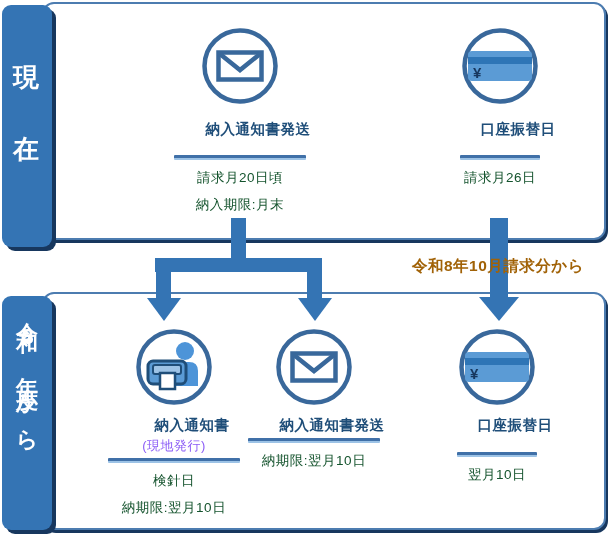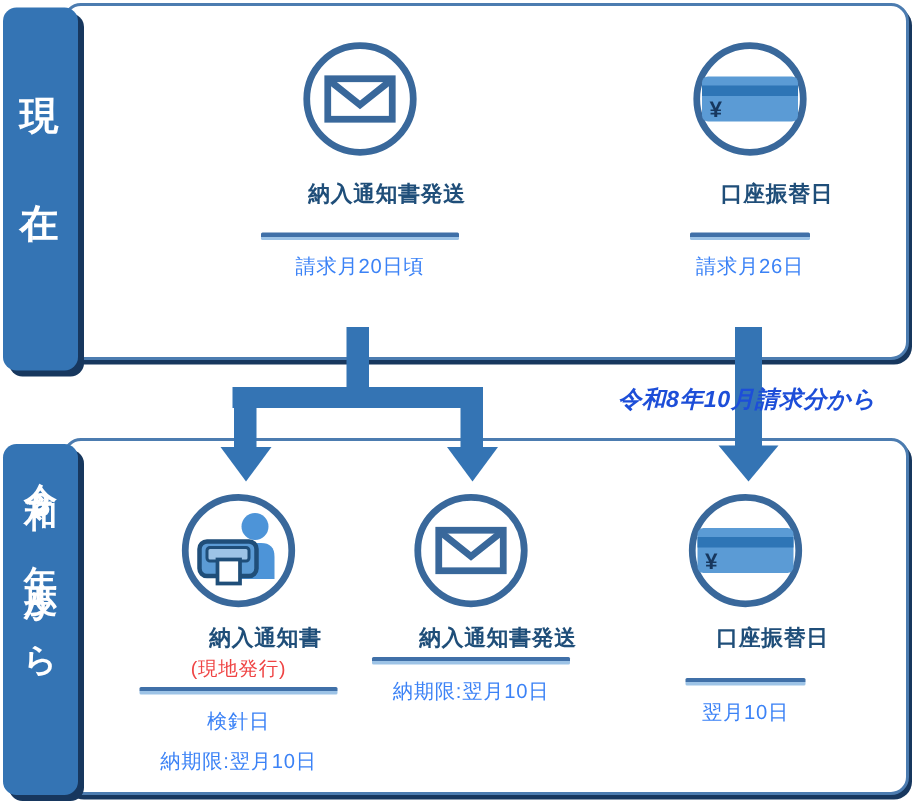--- a/index.html
+++ b/index.html
@@ -22,55 +22,55 @@
   .vlabel-top  { top:5px; height:242px; font-size:26px; }
   .vlabel-top span { letter-spacing:70px; padding-top:40px; }
   .vlabel-bottom { top:296px; height:234px; font-size:22px; }
   .vlabel-bottom span { letter-spacing:10px; padding-top:8px; }
 
   
   .col { position:absolute; width:190px; display:flex; flex-direction:column;
          align-items:center; z-index:2; text-align:center; }
   #col-cur-1 { left:145px; top:27px; }
   #col-cur-2 { left:405px; top:27px; }
-  #col-fut-1 { left:64px;  top:328px; }
+  #col-fut-1 { left:79px;  top:328px; }
   #col-fut-2 { left:219px; top:328px; }
   #col-fut-3 { left:402px; top:328px; }
 
   .icon-wrap { height:78px; display:flex; align-items:center; justify-content:center; }
   .col-heading { font-size:14.5px; font-weight:bold; color:#1F4E79; letter-spacing:0.5px;margin-left:36px; }
   .mt-top .col-heading { margin-top:15px; }
   .mt-bot .col-heading { margin-top:10px; }
-  .col-sub { font-size:13px; color:#ef4444; margin-top:2px; letter-spacing:0.5px; }
+  .col-sub { font-size:13px; color:#8b5cf6; margin-top:2px; letter-spacing:0.5px; }
   .divider { height:5px; background:linear-gradient(#4070A8 55%, #9DC3E6 45%); border-radius:1px; }
   .divider.w-wide   { width:132px; }
   .divider.w-narrow { width:80px; }
   .dv-top   { margin-top:16px; }
   .dv-tight { margin-top:3px; }
   .dv-gap   { margin-top:17px; }
-  .body-line { font-size:13.5px; color:#3b82f6; margin-top:9px; line-height:18px; letter-spacing:0.5px; }
+  .body-line { font-size:13.5px; color:#14532d; margin-top:9px; line-height:18px; letter-spacing:0.5px; }
 
   
   .shaft { position:absolute; background:#3474B4; z-index:4; }
   #shaft-main  { left:231px; top:218px; width:15px; height:54px; }
   #hbar        { left:155px; top:258px; width:167px; height:14px; }
   #drop-left   { left:156px; top:258px; width:15px; height:42px; }
   #drop-right  { left:307px; top:258px; width:15px; height:42px; }
   #shaft-right { left:490px; top:218px; width:18px; height:80px; }
   .head { position:absolute; width:0; height:0; z-index:4;
           border-left:17px solid transparent; border-right:17px solid transparent;
           border-top:23px solid #3474B4; }
   #head-left  { left:147px; top:298px; }
   #head-right { left:298px; top:298px; }
   #head-big   { left:479px; top:297px; border-left-width:20px; border-right-width:20px;
                 border-top-width:24px; }
 
   
   #annotation { position:absolute; left:412px; top:256px; font-size:15.5px; font-weight:bold;
-                color:#1d4ed8; z-index:6; white-space:nowrap; letter-spacing:0.5px;font-style:italic; }
+                color:#a16207; z-index:6; white-space:nowrap; letter-spacing:0.5px; }
 </style>
 </head>
 <body>
 
 <div class="stage">
 
   <div class="panel panel-top"></div>
   <div class="panel panel-bottom"></div>
 
   <div class="vlabel vlabel-top">
@@ -95,20 +95,21 @@
     <span class="icon-wrap">
       <svg width="78" height="78" viewBox="0 0 78 78">
         <circle cx="39" cy="39" r="35.5" fill="#ffffff" stroke="#39689B" stroke-width="4.5"></circle>
         <rect x="17.5" y="25.5" width="43" height="27" fill="#ffffff" stroke="#39689B" stroke-width="4.5"></rect>
         <path d="M19 27 L39 43 L59 27" fill="none" stroke="#39689B" stroke-width="4.5"></path>
       </svg>
     </span>
     <div class="col-heading">納入通知書発送</div>
     <div class="divider w-wide dv-top"></div>
     <div class="body-line">請求月20日頃</div>
+    <div class="body-line">納入期限:月末</div>
   </div>
 
   <div class="col mt-top" id="col-cur-2">
     <span class="icon-wrap">
       <svg width="86" height="78" viewBox="0 0 86 78">
         <circle cx="43" cy="39" r="35.5" fill="#ffffff" stroke="#39689B" stroke-width="4.5"></circle>
         <rect x="11" y="24" width="64" height="30" rx="4" fill="#5B9BD5"></rect>
         <rect x="11" y="30" width="64" height="7" fill="#2E75B6"></rect>
         <text x="16" y="51" font-size="15" font-weight="bold" fill="#17375E">¥</text>
       </svg>

